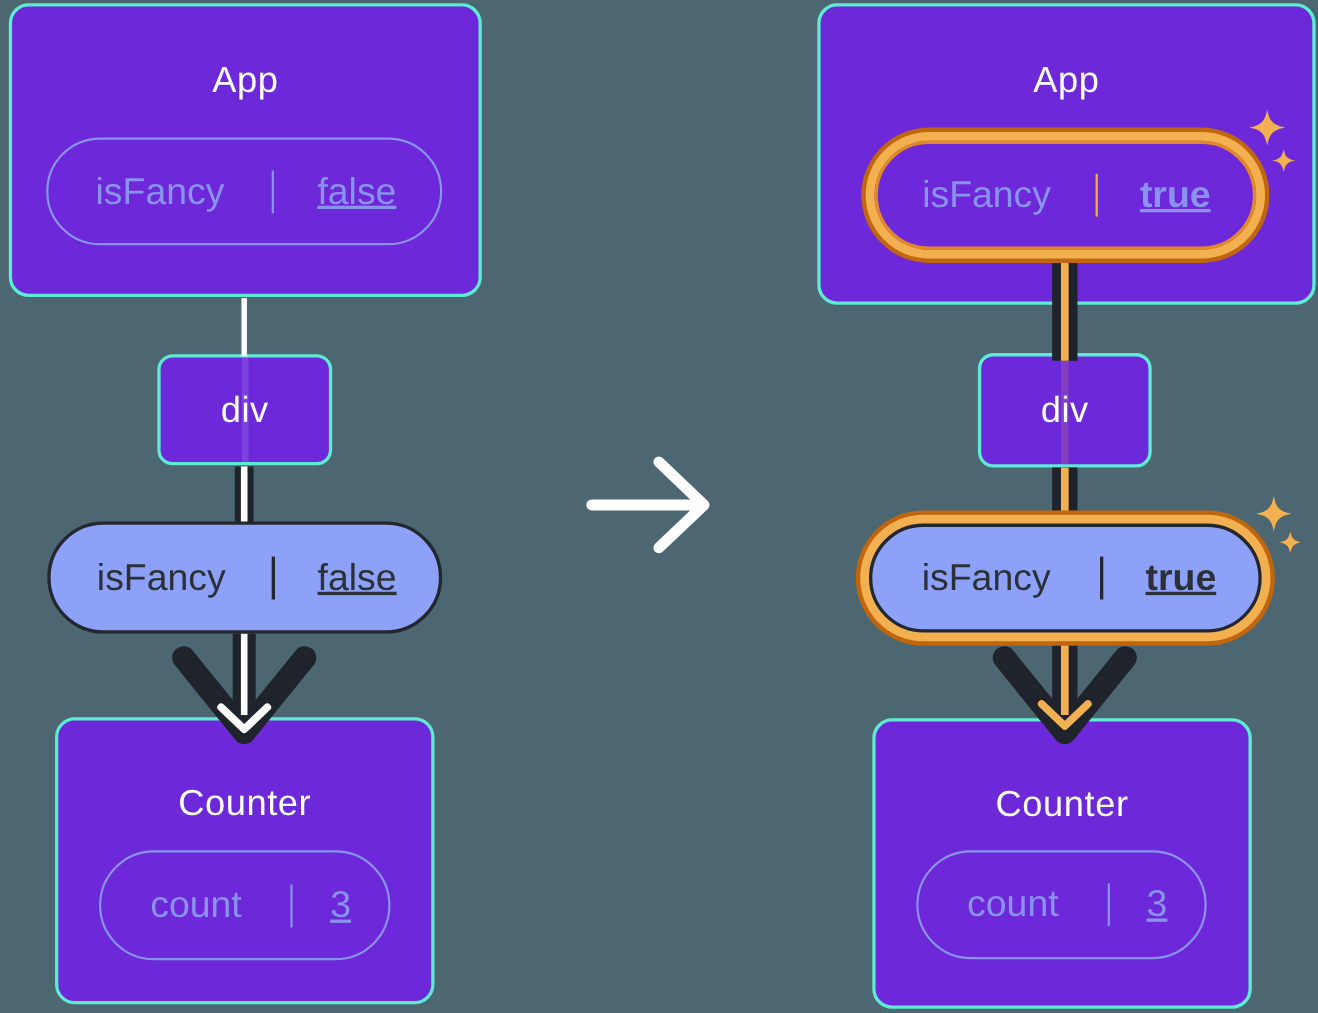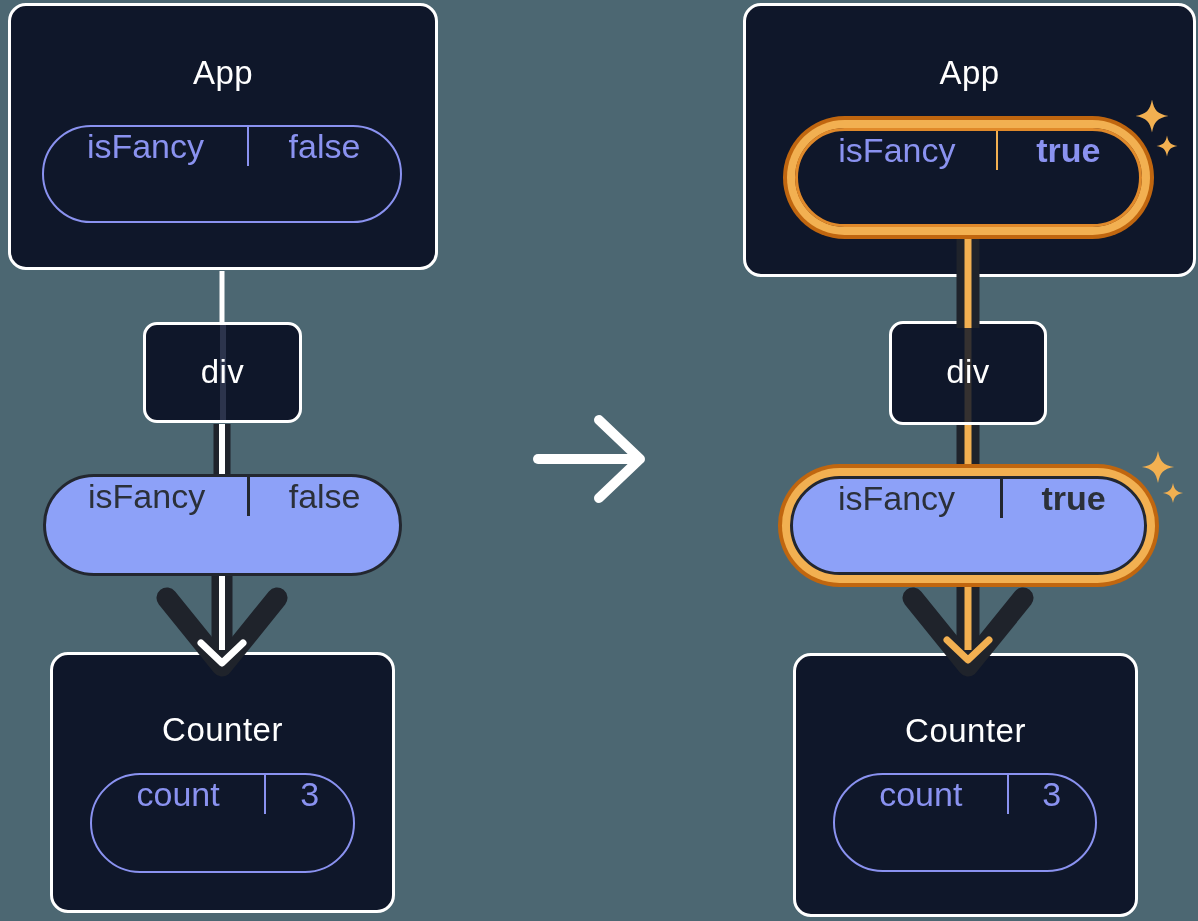--- a/index.html
+++ b/index.html
@@ -16,22 +16,22 @@
     position: absolute; inset: 0; width: 1198px; height: 921px;
     pointer-events: none;
   }
   .layer-lines { z-index: 2; }
   .box  { position: absolute; z-index: 1; }
   .pill { position: absolute; z-index: 3; }
   .layer-sparkles { z-index: 4; }
 
   
   .box {
-    background: #0f172a;
-    border: 3px solid #ffffff;
+    background: #6d28d9;
+    border: 3px solid #5eead4;
     border-radius: 18px;
   }
   .box-title {
     position: absolute; left: 0; right: 0;
     text-align: center;
     color: #ffffff;
     font-size: 33px;
     letter-spacing: 0.5px;
   }
   .app-left     { left: 8px;   top: 3px;   width: 430px; height: 267px; }
@@ -48,31 +48,31 @@
   
   .ghost-line {
     position: absolute; top: 0; bottom: 0; width: 6px;
     left: 50%; transform: translateX(-50%);
   }
   .div-left  .ghost-line { background: rgba(200,208,255,0.16); }
   .div-right .ghost-line { background: rgba(242,176,81,0.17); width: 7px; }
 
   
   .pill {
-    display: flex; align-items: flex-start;
+    display: flex; align-items: center;
     border-radius: 999px;
     font-size: 34px;
     color: #8a92f0;
   }
   .pill-cell {
     display: flex; align-items: center; justify-content: center;
     white-space: nowrap;
   }
   .pill-cell.name  { flex: 0 0 57%; }
-  .pill-cell.value { flex: 1 1 auto; }
+  .pill-cell.value { flex: 1 1 auto; text-decoration: underline; }
 
   .pill.outline { border: 2.5px solid #8a92f0; background: transparent; }
   .pill.outline .pill-cell.value { border-left: 2px solid #8a92f0; }
 
   .pill.filled {
     background: #8da1f8; border: 3px solid #23272f; color: #2b3039;
   }
   .pill.filled .pill-cell.value { border-left: 3px solid #23272f; }
 
   .pill.glow-outline {

